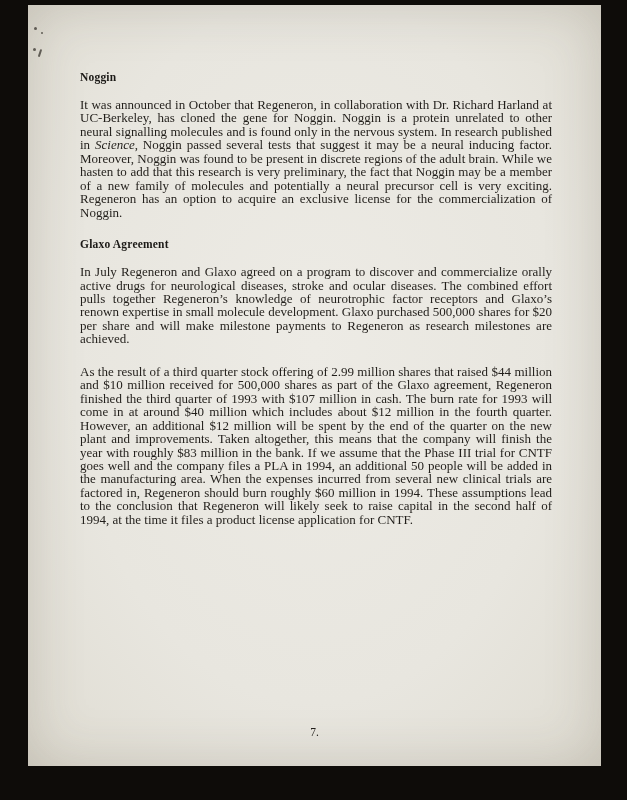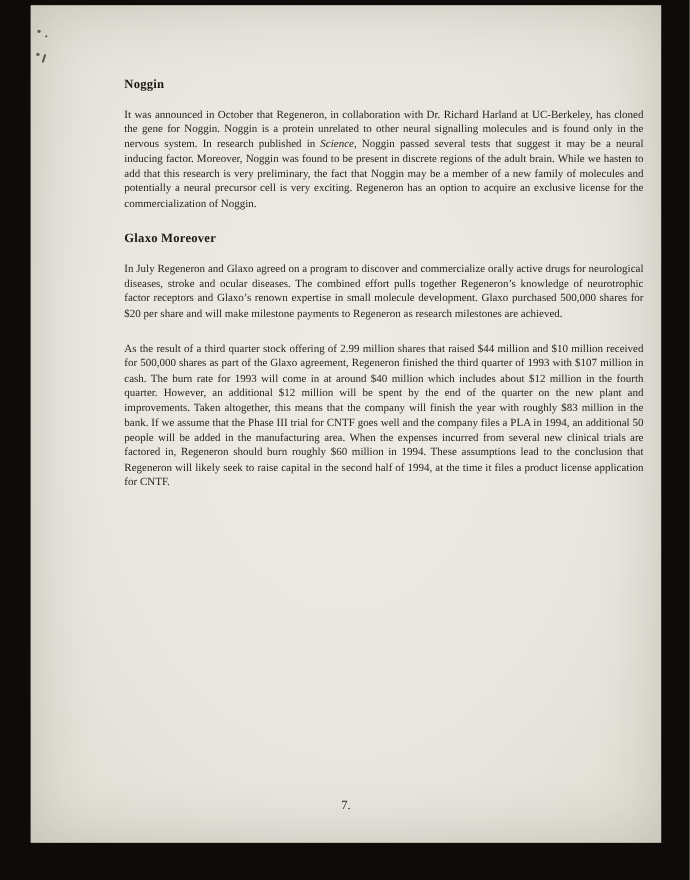--- a/index.html
+++ b/index.html
@@ -18,32 +18,31 @@
     height: 761px;
     background: #eae8e2;
     background-image: radial-gradient(ellipse at 50% 45%, #edebe5 0%, #e8e6df 60%, #dfdcd2 100%);
     box-shadow: inset 0 0 55px rgba(95, 85, 70, 0.22);
   }
   .content {
     position: absolute;
     left: 52px;
     top: 66px;
     width: 472px;
-    margin-left: 33px;
   }
   .doc-section + .doc-section { margin-top: 19px; }
   .heading {
     font-size: 11.5px;
     font-weight: bold;
     color: #1b1916;
     letter-spacing: 0.2px;
     margin-bottom: 15px;
   }
   .body {
-    font-size: 10px;
+    font-size: 13px;
     line-height: 13.45px;
     text-align: justify;
     color: #211e1a;
   }
   .italic { font-style: italic; }
   .page-number {
     position: absolute;
     top: 721px;
     left: 0;
     width: 100%;
@@ -77,21 +76,21 @@
     <span class="mark m3"></span>
     <span class="mark m4"></span>
   </div>
 
   <div class="content" id="sections">
       <section class="doc-section">
         <h3 class="heading">Noggin</h3>
         <p class="body"><span>It was announced in October that Regeneron, in collaboration with Dr. Richard Harland at UC-Berkeley, has cloned the gene for Noggin.  Noggin is a protein unrelated to other neural signalling molecules and is found only in the nervous system.  In research published in </span><span class="italic">Science</span><span>, Noggin passed several tests that suggest it may be a neural inducing factor.  Moreover, Noggin was found to be present in discrete regions of the adult brain.  While we hasten to add that this research is very preliminary, the fact that Noggin may be a member of a new family of molecules and potentially a neural precursor cell is very exciting.  Regeneron has an option to acquire an exclusive license for the commercialization of Noggin.</span></p>
       </section>
       <section class="doc-section">
-        <h3 class="heading">Glaxo Moreover</h3>
+        <h3 class="heading">Glaxo Agreement</h3>
         <p class="body"><span>In July Regeneron and Glaxo agreed on a program to discover and commercialize orally active drugs for neurological diseases, stroke and ocular diseases.  The combined effort pulls together Regeneron’s knowledge of neurotrophic factor receptors and Glaxo’s renown expertise in small molecule development.  Glaxo purchased 500,000 shares for $20 per share and will make milestone payments to Regeneron as research milestones are achieved.</span></p>
       </section>
       <section class="doc-section">
         <p class="body"><span>As the result of a third quarter stock offering of 2.99 million shares that raised $44 million and $10 million received for 500,000 shares as part of the Glaxo agreement, Regeneron finished the third quarter of 1993 with $107 million in cash.  The burn rate for 1993 will come in at around $40 million which includes about $12 million in the fourth quarter.  However, an additional $12 million will be spent by the end of the quarter on the new plant and improvements.  Taken altogether, this means that the company will finish the year with roughly $83 million in the bank.  If we assume that the Phase III trial for CNTF goes well and the company files a PLA in 1994, an additional 50 people will be added in the manufacturing area.  When the expenses incurred from several new clinical trials are factored in, Regeneron should burn roughly $60 million in 1994.  These assumptions lead to the conclusion that Regeneron will likely seek to raise capital in the second half of 1994, at the time it files a product license application for CNTF.</span></p>
       </section>
     </div>
 
   <div class="page-number">7.</div>
 </div>
 

